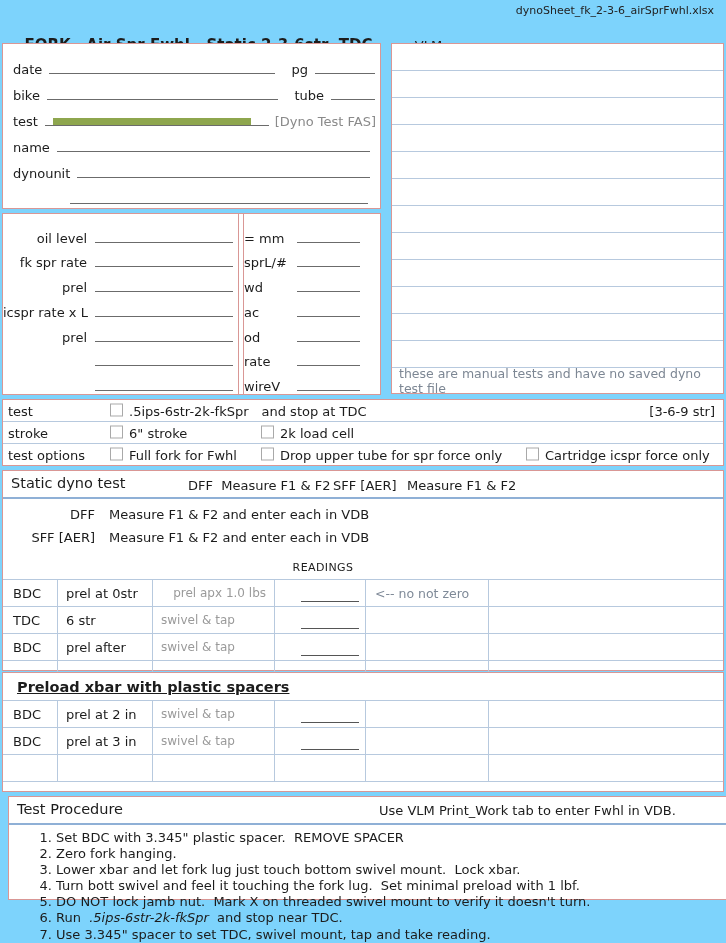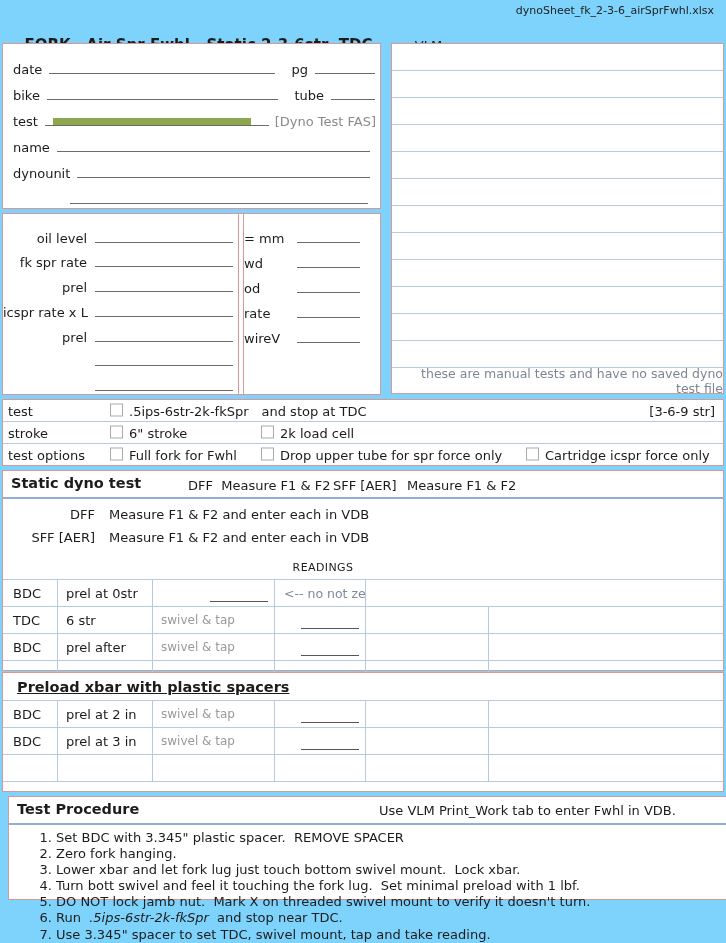--- a/index.html
+++ b/index.html
@@ -35,37 +35,37 @@
   .srow{display:flex;align-items:flex-end;height:25px;}
   .slbl{width:84px;text-align:right;white-space:pre;}
   .sline{flex:1;border-bottom:1px solid var(--underline-gray,#6b6b6b);margin:0 5px 3px 8px;height:10px;}
   .slbl2{width:48px;text-align:left;white-space:pre;}
   .sline2{flex:1;border-bottom:1px solid var(--underline-gray,#6b6b6b);margin:0 20px 3px 5px;height:10px;}
 
   
   #manualpanel{left:391px;top:43px;width:333px;height:351px;}
   .prow{height:27px;border-bottom:1px solid var(--line-blue,#b7c9de);box-sizing:border-box;}
   .pnote{height:25px;display:flex;align-items:center;padding-left:7px;font-size:12.5px;
-         color:var(--panel-note,#7d8794);text-align:right;}
+         color:var(--panel-note,#7d8794);}
 
   
   #optbox{left:2px;top:399px;width:722px;height:67px;display:flex;flex-direction:column;}
   .orow{flex:1;position:relative;border-bottom:1px solid var(--line-blue,#b7c9de);}
   .orow:last-child{border-bottom:none;}
   .orow > span{position:absolute;top:50%;transform:translateY(-50%);white-space:pre;}
   .olbl{left:5px;}
   .opt1{left:107px;} .opt2{left:258px;} .opt3{left:523px;} .oright{right:8px;}
   .cb{display:inline-block;width:11px;height:11px;border:1px solid #a9a9a9;margin-right:6px;
       vertical-align:-1px;background:#fff;}
   .suffix{margin-left:13px;}
 
   
   #staticbox{left:2px;top:470px;width:722px;height:201px;}
   .sec-hdr{position:relative;height:26px;border-bottom:2px solid var(--rule-blue,#8fb0d6);}
-  .sec-title{position:absolute;left:8px;top:4px;font-weight:bold;font-size:14.5px;white-space:pre;}
+  .sec-title{position:absolute;left:8px;top:4px;font-weight:normal;font-size:14.5px;white-space:pre;}
   .sh-dff{position:absolute;left:185px;top:7px;white-space:pre;}
   .sh-sff{position:absolute;left:330px;top:7px;white-space:pre;}
   .sh-sff2{position:absolute;left:404px;top:7px;white-space:pre;}
   .mline{position:absolute;left:0;display:flex;}
   #mline1{top:36px;} #mline2{top:59px;}
   .mlbl{width:92px;text-align:right;white-space:pre;}
   .mtext{margin-left:14px;white-space:pre;}
   .readings{position:absolute;top:90px;left:0;width:640px;text-align:center;font-size:11px;letter-spacing:0.4px;}
   .rtable{position:absolute;top:108px;left:0;width:720px;border-top:1px solid var(--line-blue,#b7c9de);}
   .ptable{border-top:1px solid var(--line-blue,#b7c9de);}
@@ -170,21 +170,29 @@
           <span class="sline"></span>
         </div>
     </div>
     <div class="b2div"></div>
     <div class="b2col b2right">
       <div class="srow">
           <span class="slbl2">= mm</span>
           <span class="sline2"></span>
         </div>
       <div class="srow">
+          <span class="slbl2">sprL/#</span>
+          <span class="sline2"></span>
+        </div>
+      <div class="srow">
           <span class="slbl2">wd</span>
+          <span class="sline2"></span>
+        </div>
+      <div class="srow">
+          <span class="slbl2">ac</span>
           <span class="sline2"></span>
         </div>
       <div class="srow">
           <span class="slbl2">od</span>
           <span class="sline2"></span>
         </div>
       <div class="srow">
           <span class="slbl2">rate</span>
           <span class="sline2"></span>
         </div>
@@ -243,20 +251,21 @@
     </div>
     <div class="mline" id="mline2">
       <span class="mlbl">SFF [AER]</span>
       <span class="mtext">Measure F1 &amp; F2 and enter each in VDB</span>
     </div>
     <div class="readings">READINGS</div>
     <div class="rtable">
       <div class="trow">
         <div class="tcell tc-pos">BDC</div>
         <div class="tcell tc-step">prel at 0str</div>
+        <div class="tcell tc-note ralign">prel apx 1.0 lbs</div>
         <div class="tcell tc-blank"><span class="uline"></span></div>
         <div class="tcell tc-callout">&lt;-- no not zero</div>
         <div class="tcell"></div>
       </div>
       <div class="trow">
         <div class="tcell tc-pos">TDC</div>
         <div class="tcell tc-step">6 str</div>
         <div class="tcell tc-note">swivel &amp; tap</div>
         <div class="tcell tc-blank"><span class="uline"></span></div>
         <div class="tcell tc-callout"></div>

